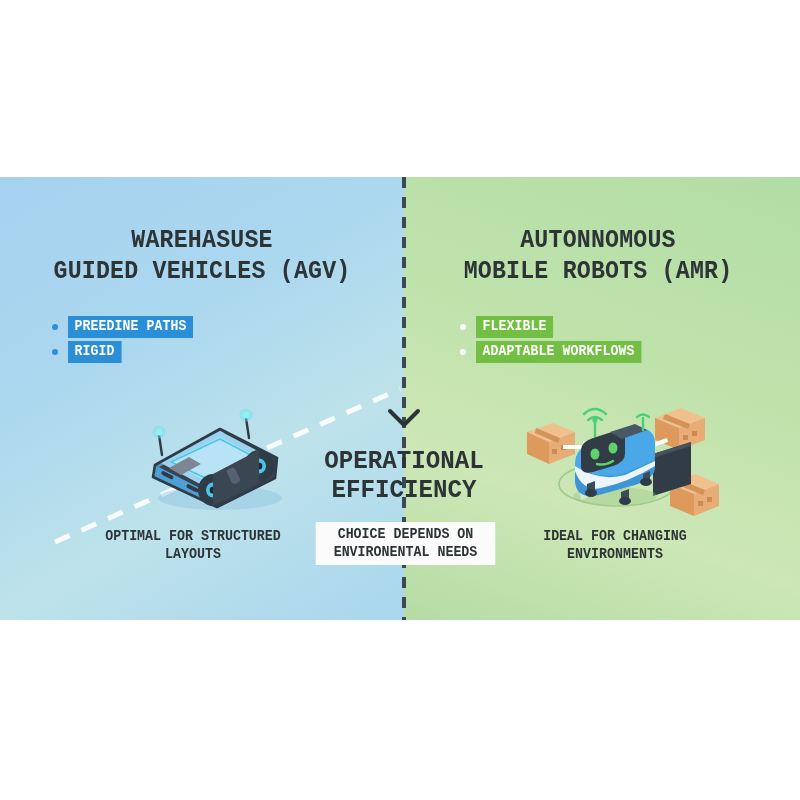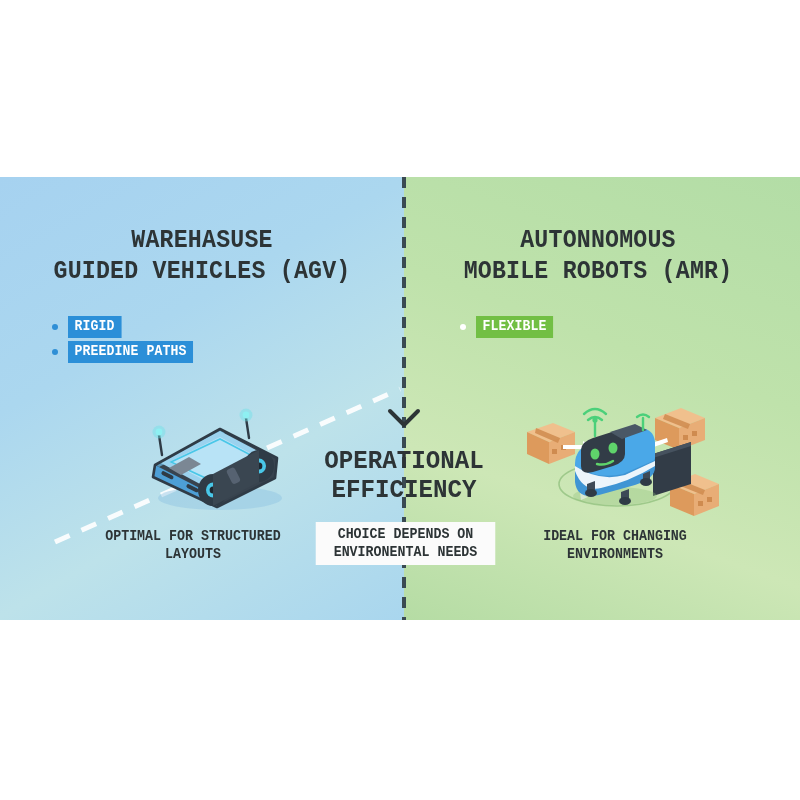--- a/index.html
+++ b/index.html
@@ -341,33 +341,37 @@
   </div>
 
   <div class="col-title title-right">
     <span class="l1">AUTONNOMOUS</span>
     <span class="l2">MOBILE ROBOTS (AMR)</span>
   </div>
 
   <div class="bullets bullets-left">
     <div class="bullet-row">
       <span class="dot dot-blue"></span>
-      <span class="badge badge-blue">RIGID</span>
+      <span class="badge badge-blue">PREEDINE PATHS</span>
     </div>
     <div class="bullet-row">
       <span class="dot dot-blue"></span>
-      <span class="badge badge-blue">PREEDINE PATHS</span>
+      <span class="badge badge-blue">RIGID</span>
     </div>
   </div>
 
   <div class="bullets bullets-right">
     <div class="bullet-row">
       <span class="dot dot-green"></span>
       <span class="badge badge-green">FLEXIBLE</span>
     </div>
+    <div class="bullet-row">
+      <span class="dot dot-green"></span>
+      <span class="badge badge-green">ADAPTABLE WORKFLOWS</span>
+    </div>
   </div>
 
   <div class="divider"></div>
 
   <svg class="chevron" viewBox="0 0 48 36">
     <path d="M10 12 L24 26 L38 12" fill="none" stroke="#2d3436" stroke-width="4" stroke-linecap="round" stroke-linejoin="round"></path>
   </svg>
 
   <div class="center-title">
     <span class="l1">OPERATIONAL</span>

